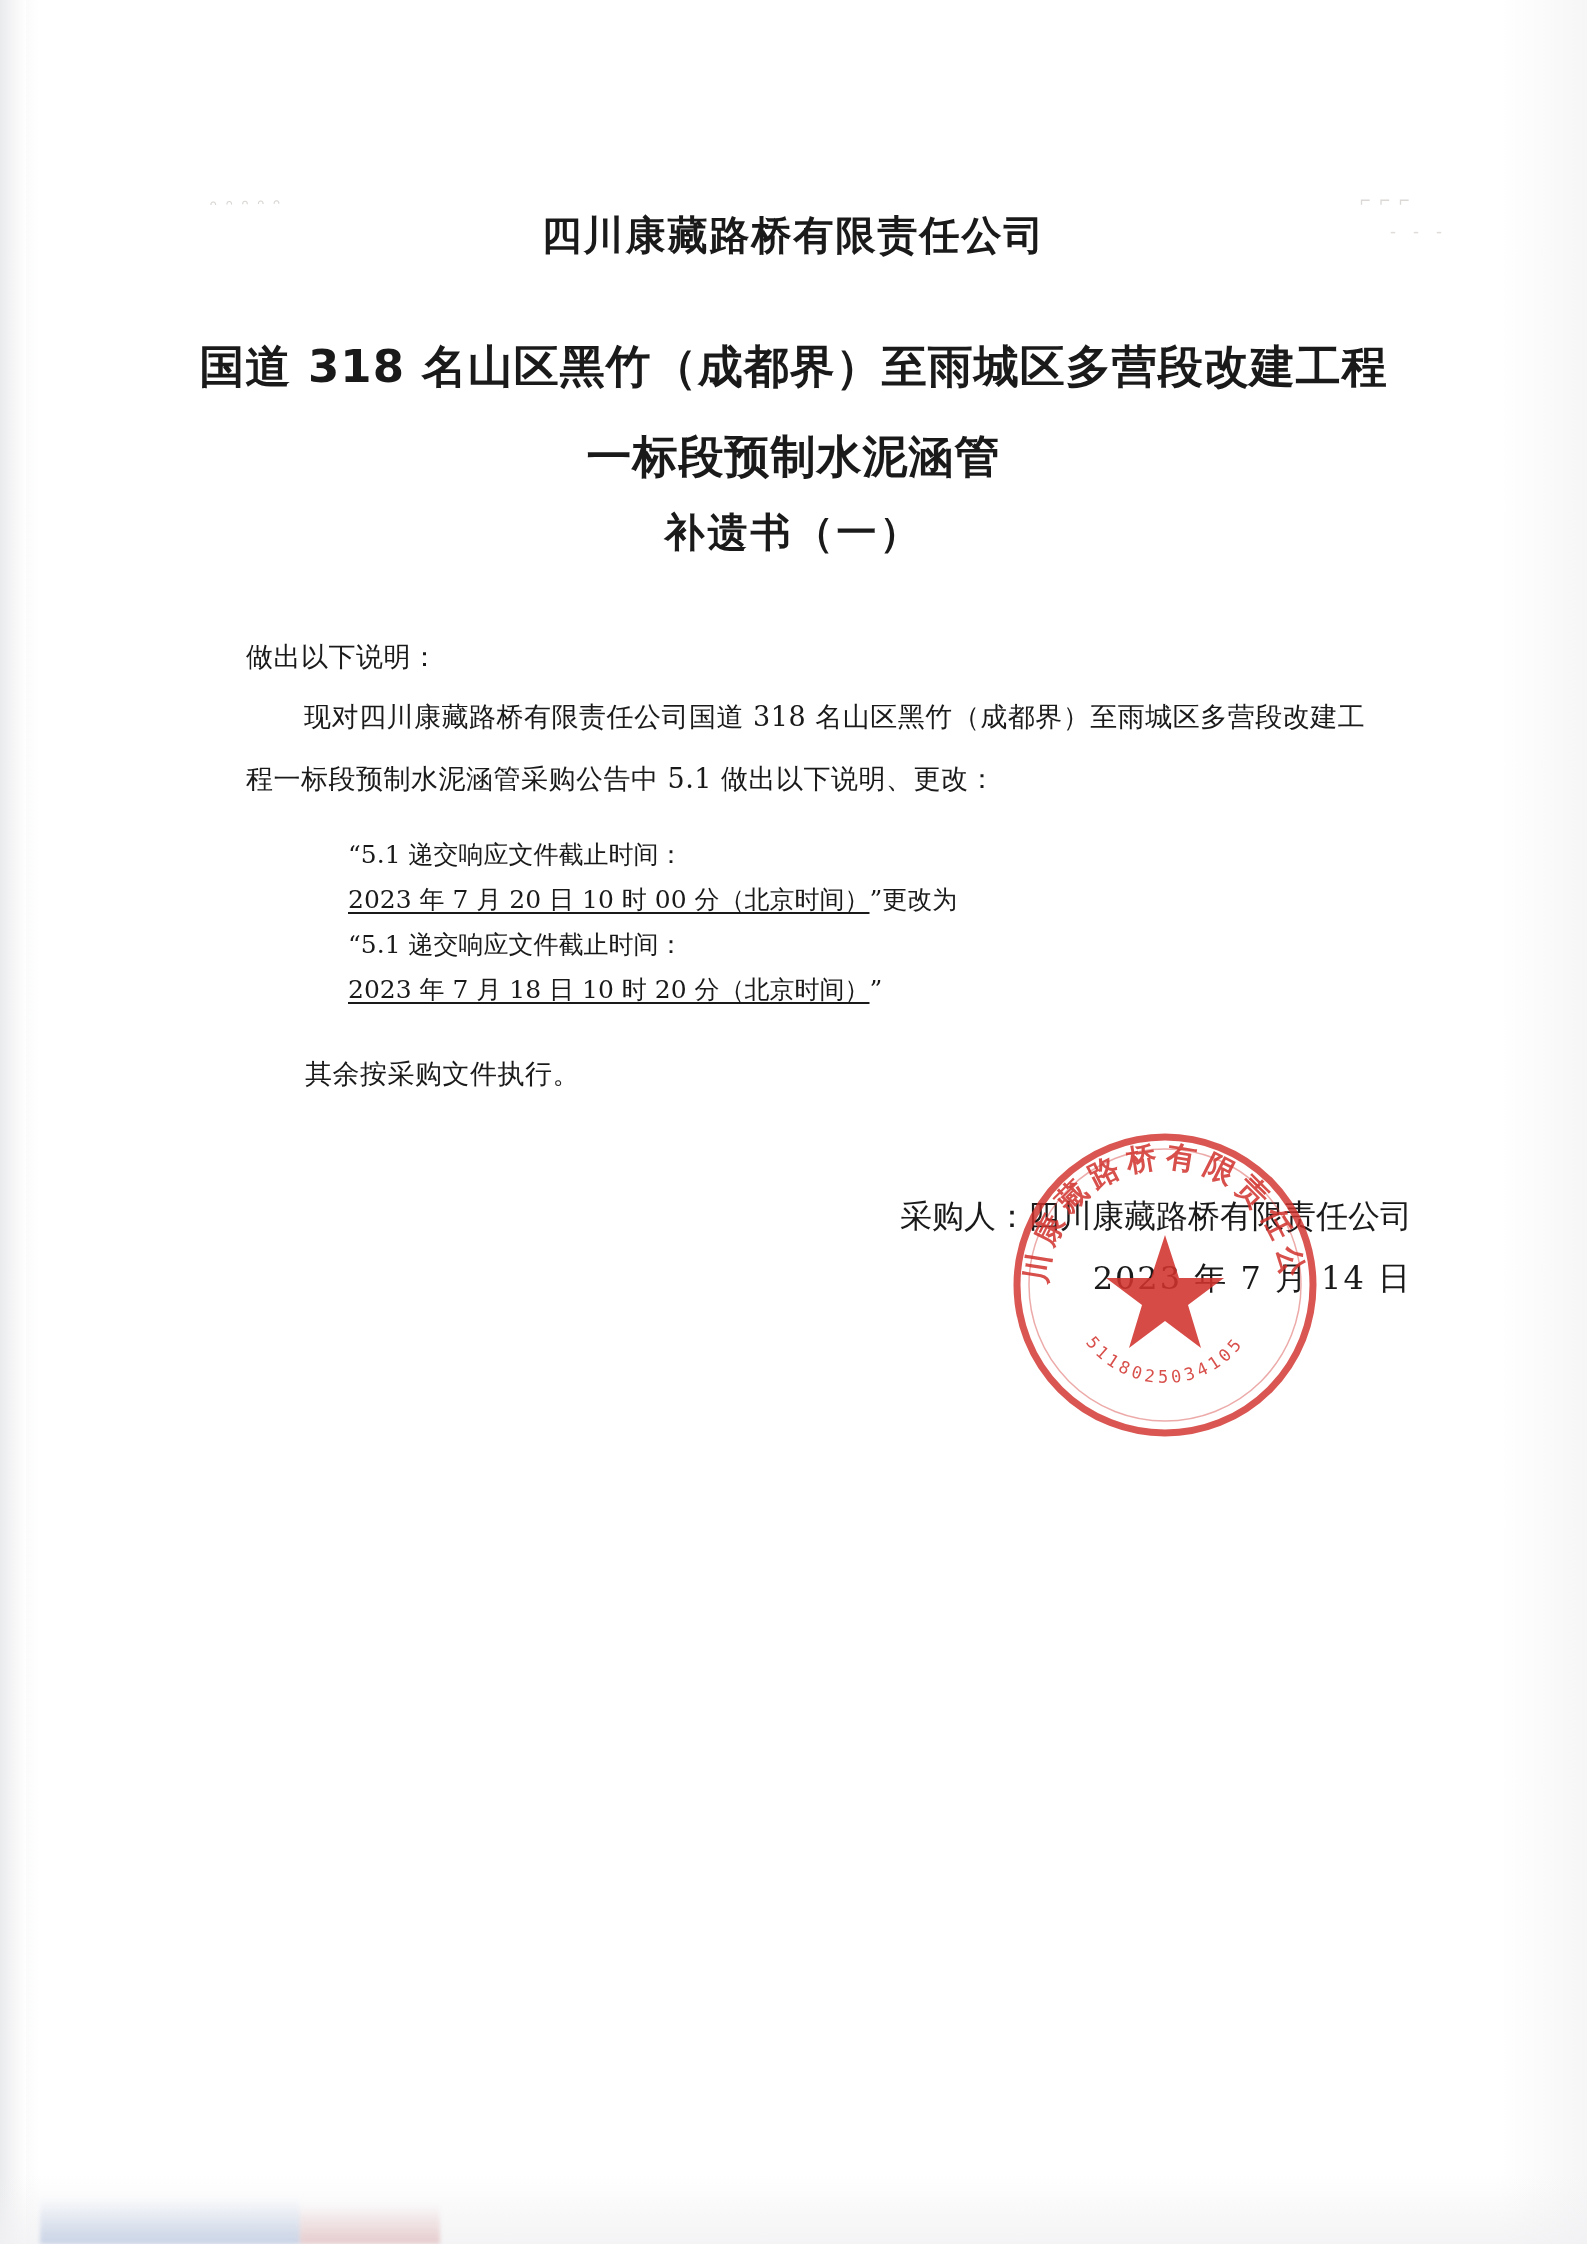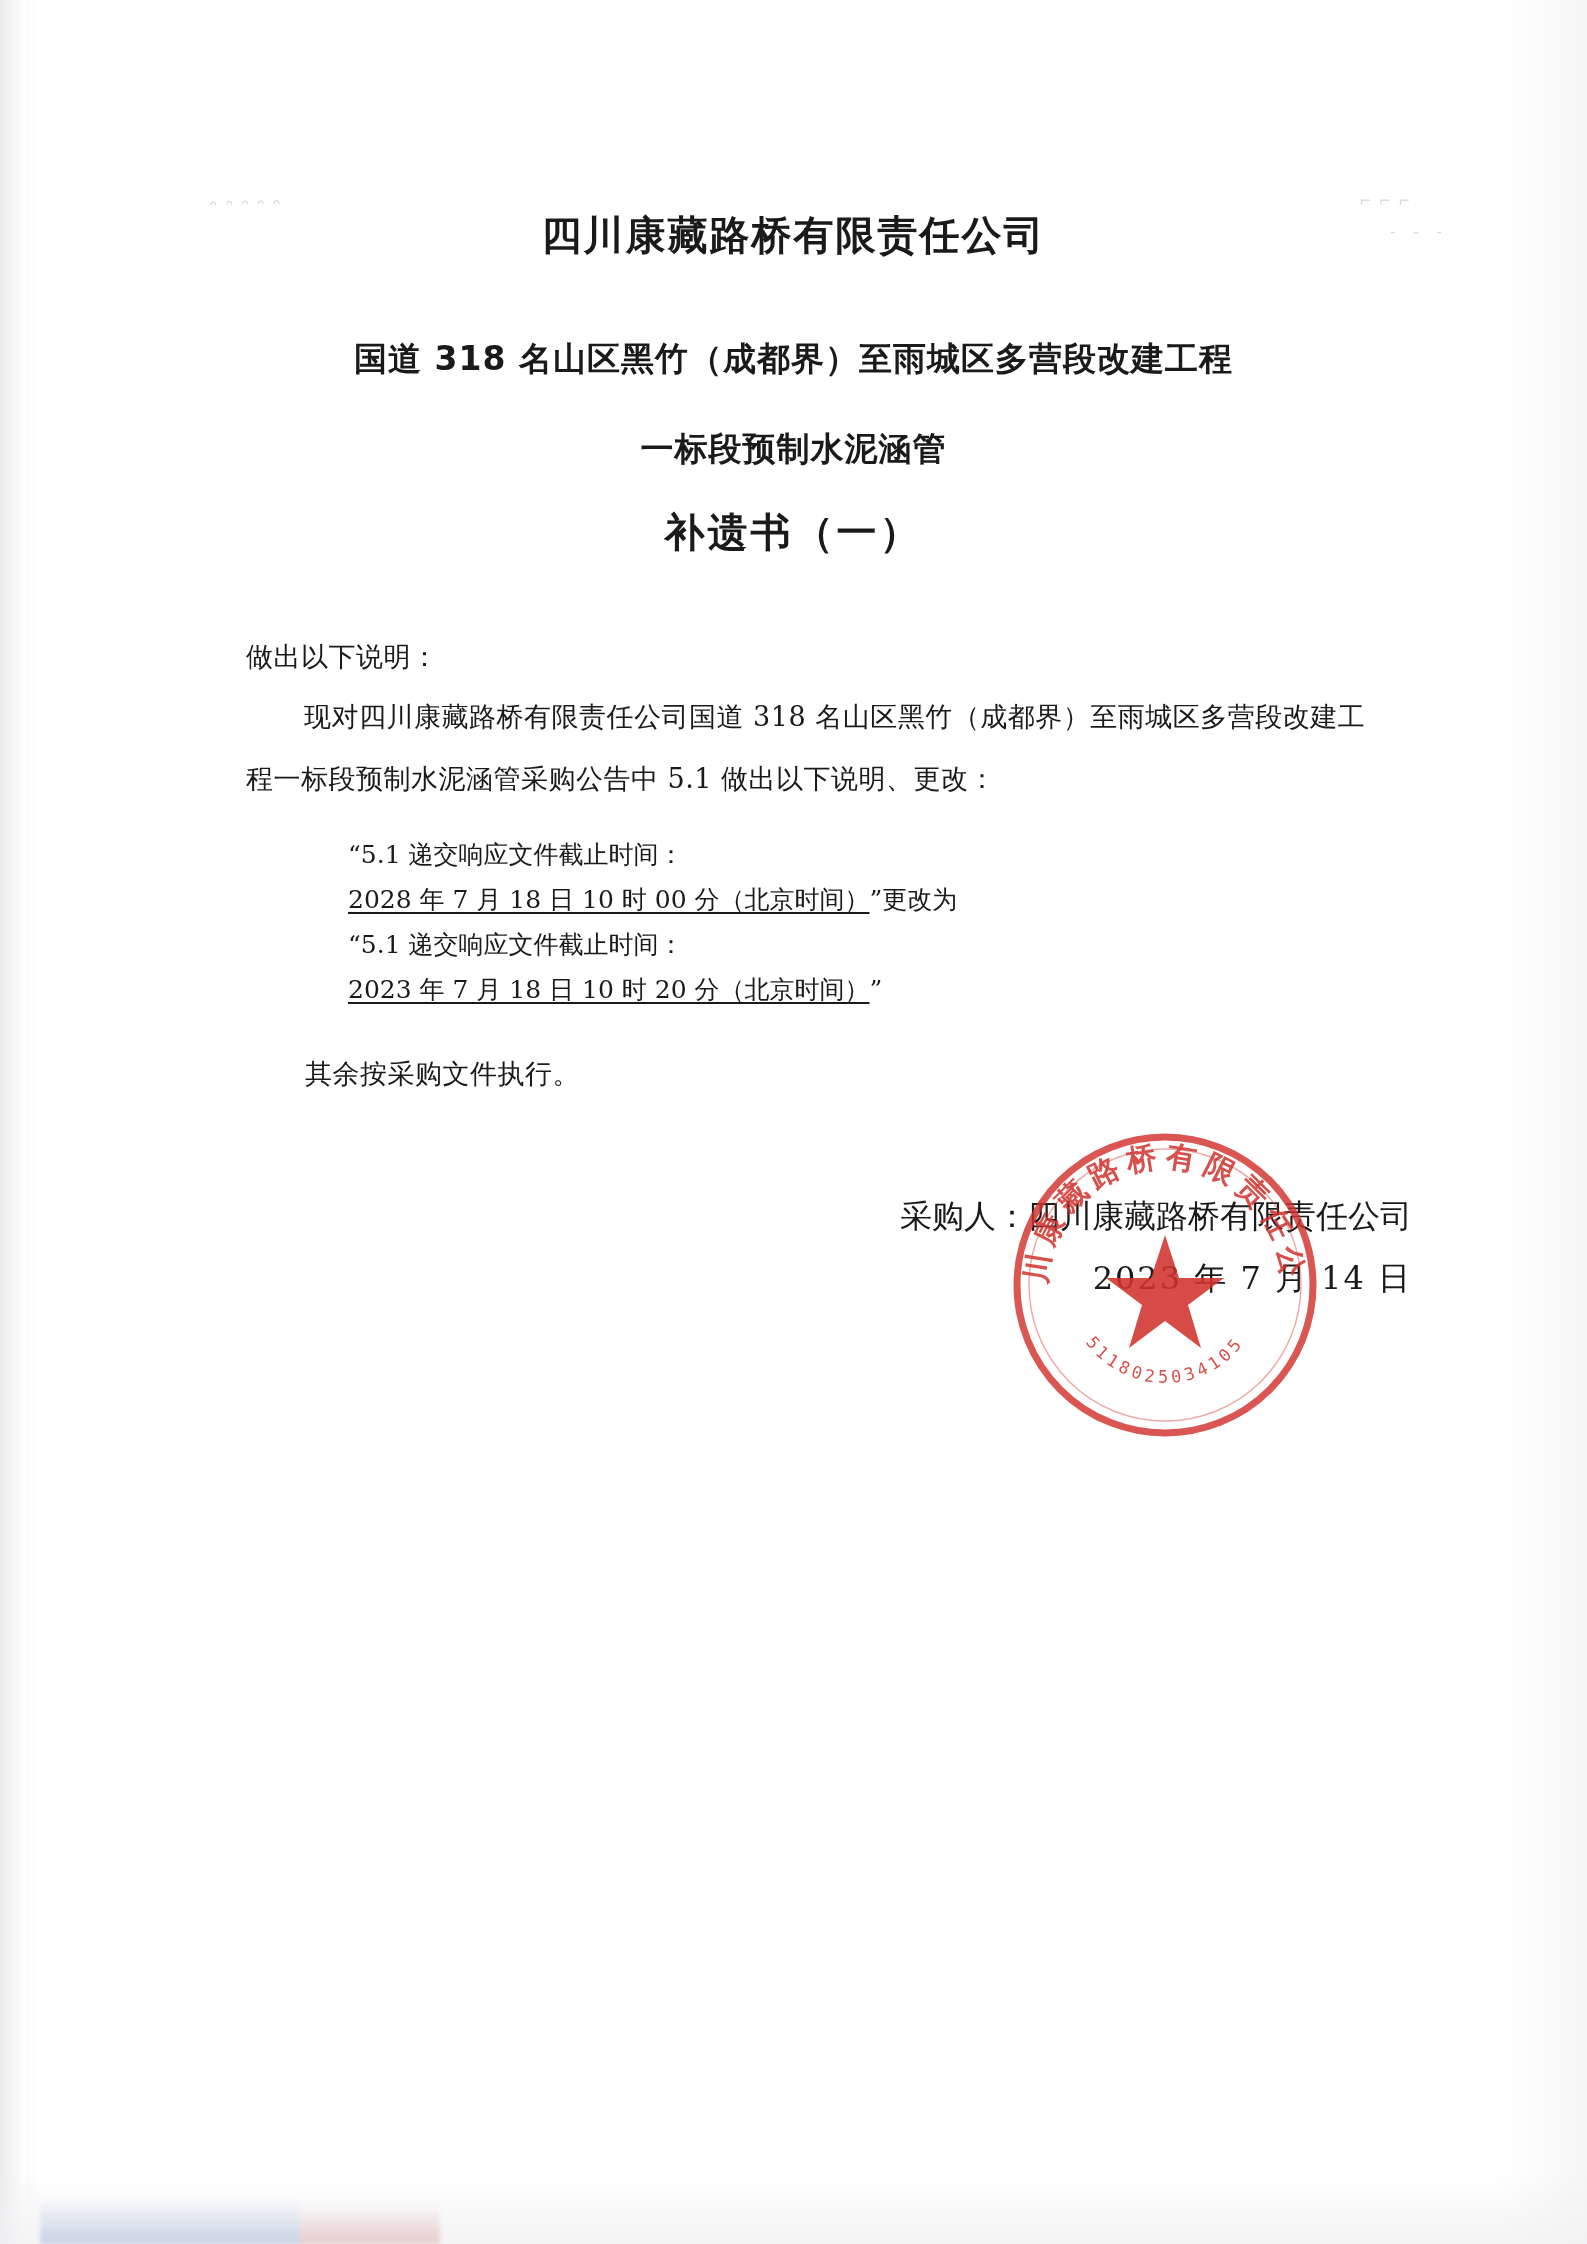--- a/index.html
+++ b/index.html
@@ -77,21 +77,21 @@
     font-weight: bold;
     letter-spacing: 2px;
     font-family: "DejaVu Sans", "Liberation Sans", sans-serif;
     margin: 0;
   }
 
   .title-line {
     position: absolute;
     left: 0; right: 0;
     text-align: center;
-    font-size: 33px;
+    font-size: 45px;
     font-weight: bold;
     letter-spacing: 1px;
     font-family: "DejaVu Sans", "Liberation Sans", sans-serif;
   }
   .title-1 { top: 337px; }
   .title-2 { top: 427px; }
 
   .doc-subject {
     position: absolute;
     left: 0; right: 0;
@@ -183,21 +183,21 @@
 
     <div class="doc-subject">补遗书（一）</div>
 
     <div class="body-text salutation">做出以下说明：</div>
 
     <div class="body-text para-1">现对四川康藏路桥有限责任公司国道 318 名山区黑竹（成都界）至雨城区多营段改建工程一标段预制水泥涵管采购公告中 5.1 做出以下说明、更改：</div>
 
     <div class="quote-block">
       <div class="row">“5.1 递交响应文件截止时间：</div>
       <div class="row">
-        <span class="u">2028 年 7 月 18 日 10 时 00 分（北京时间）</span><span>”更改为</span>
+        <span class="u">2023 年 7 月 20 日 10 时 00 分（北京时间）</span><span>”更改为</span>
       </div>
       <div class="row">“5.1 递交响应文件截止时间：</div>
       <div class="row">
         <span class="u">2023 年 7 月 18 日 10 时 20 分（北京时间）</span><span>”</span>
       </div>
     </div>
 
     <div class="body-text para-2">其余按采购文件执行。</div>
 
     <div class="signature">

